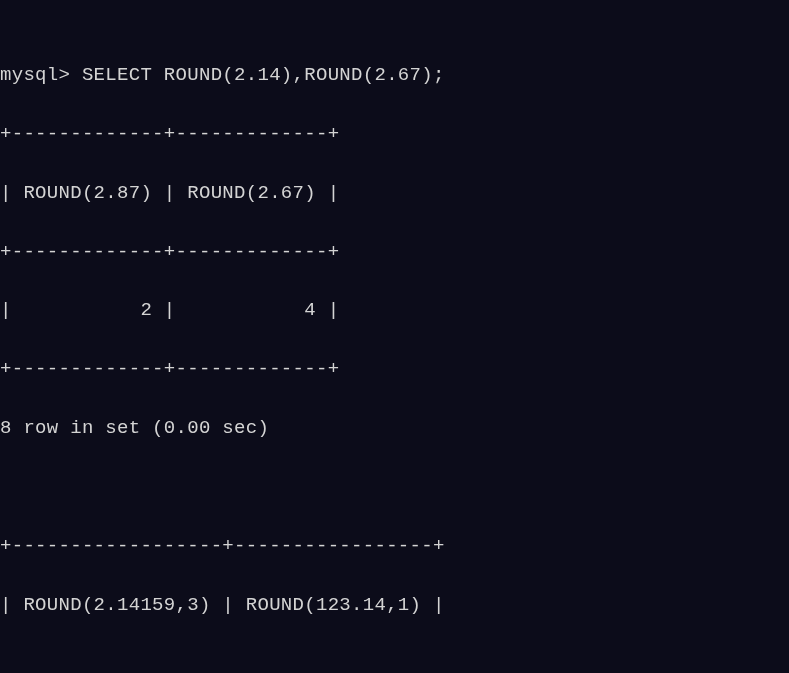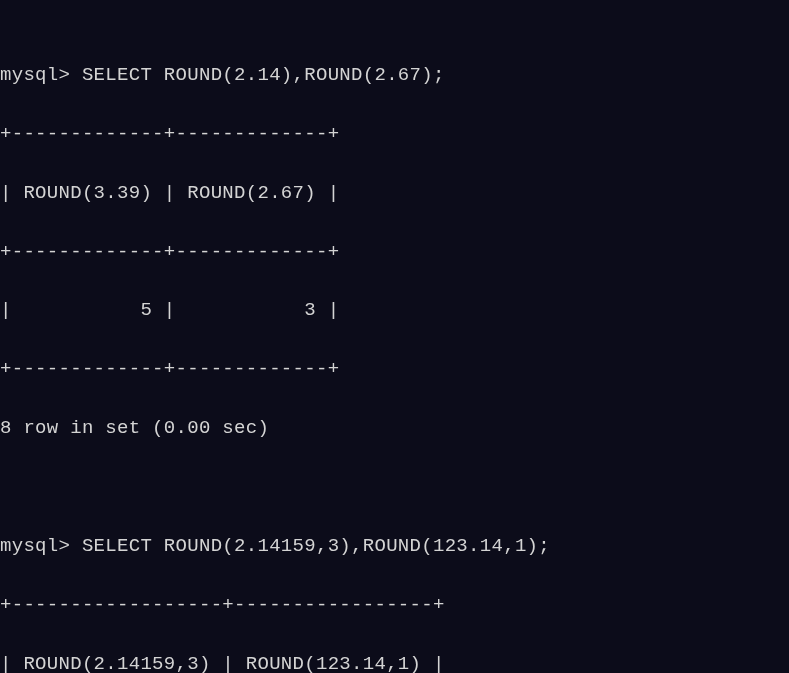--- a/index.html
+++ b/index.html
@@ -18,27 +18,26 @@
     }
     .line {
       display: block;
     }
   </style>
 </head>
 <body>
 <div class="terminal">
 <span class="line"><span>mysql&gt; SELECT ROUND(2.14),ROUND(2.67);</span></span>
 <span class="line">+-------------+-------------+</span>
-<span class="line">| ROUND(3.39) | ROUND(2.67) |</span>
+<span class="line">| ROUND(2.87) | ROUND(2.67) |</span>
 <span class="line">+-------------+-------------+</span>
-<span class="line">|           5 |           3 |</span>
+<span class="line">|           2 |           4 |</span>
 <span class="line">+-------------+-------------+</span>
 <span class="line">8 row in set (0.00 sec)</span>
 <span class="line"> </span>
-<span class="line"><span>mysql&gt; SELECT ROUND(2.14159,3),ROUND(123.14,1);</span></span>
 <span class="line">+------------------+-----------------+</span>
 <span class="line">| ROUND(2.14159,3) | ROUND(123.14,1) |</span>
 
 
 
 
 
 
 
 

